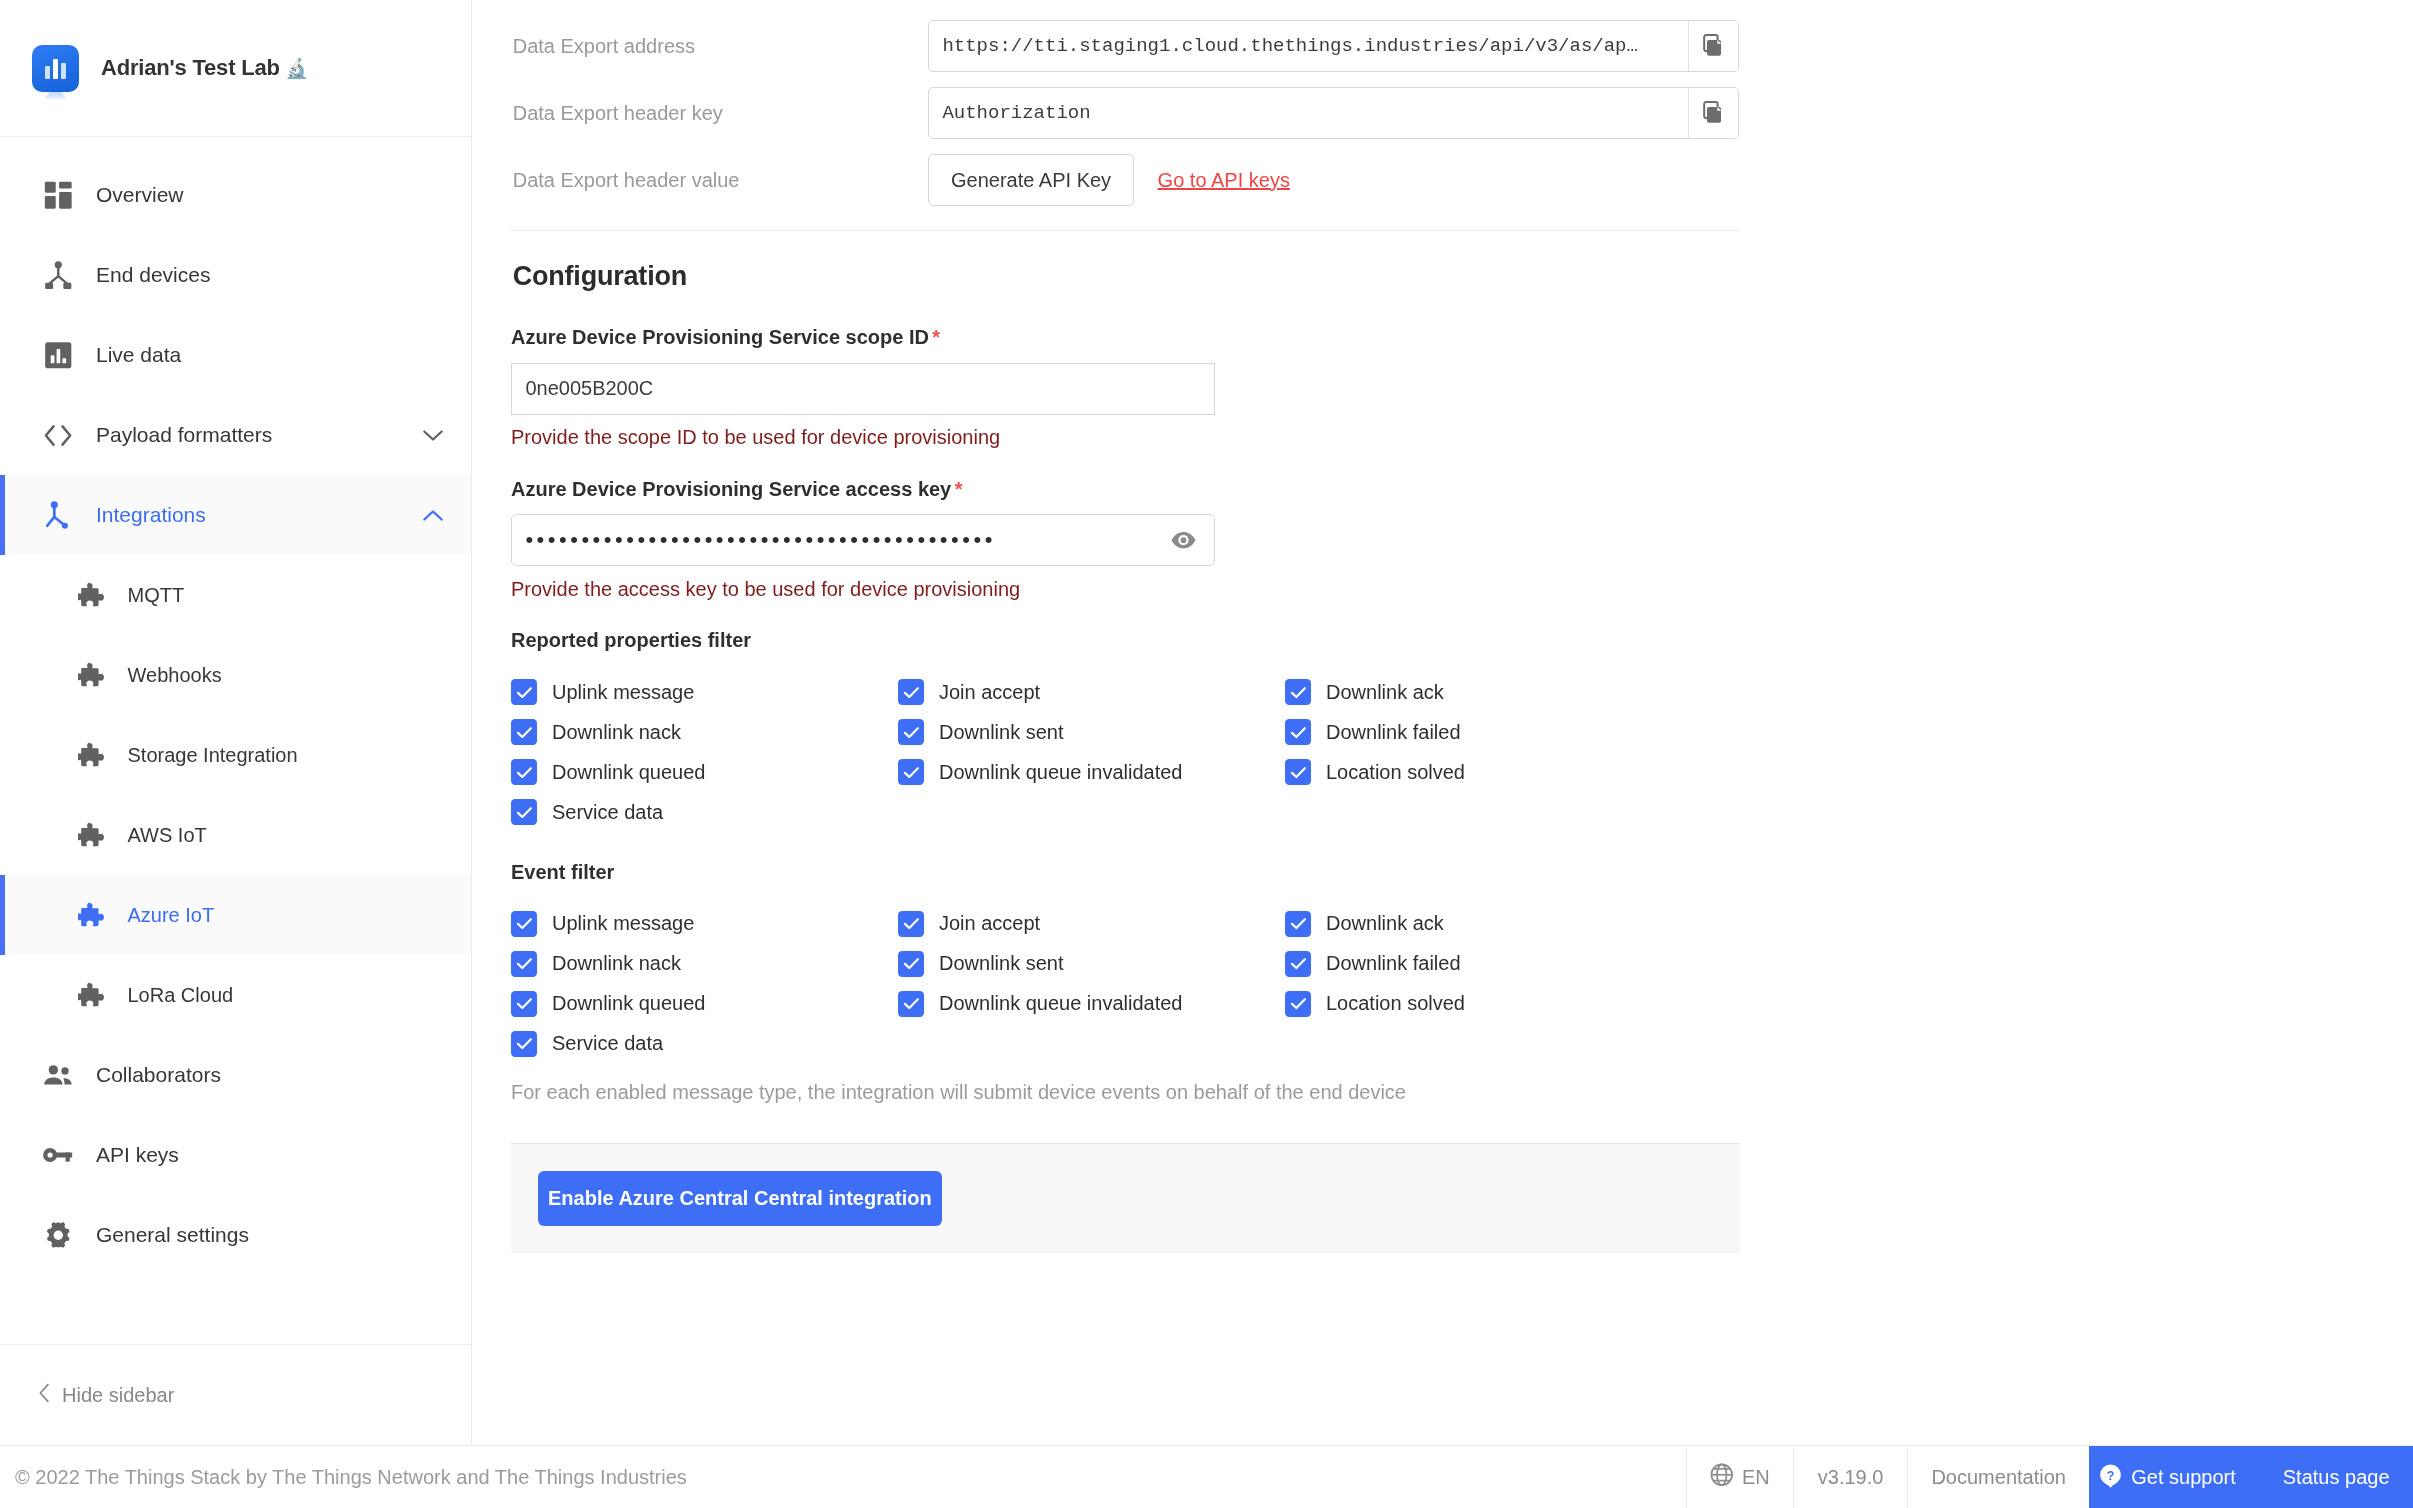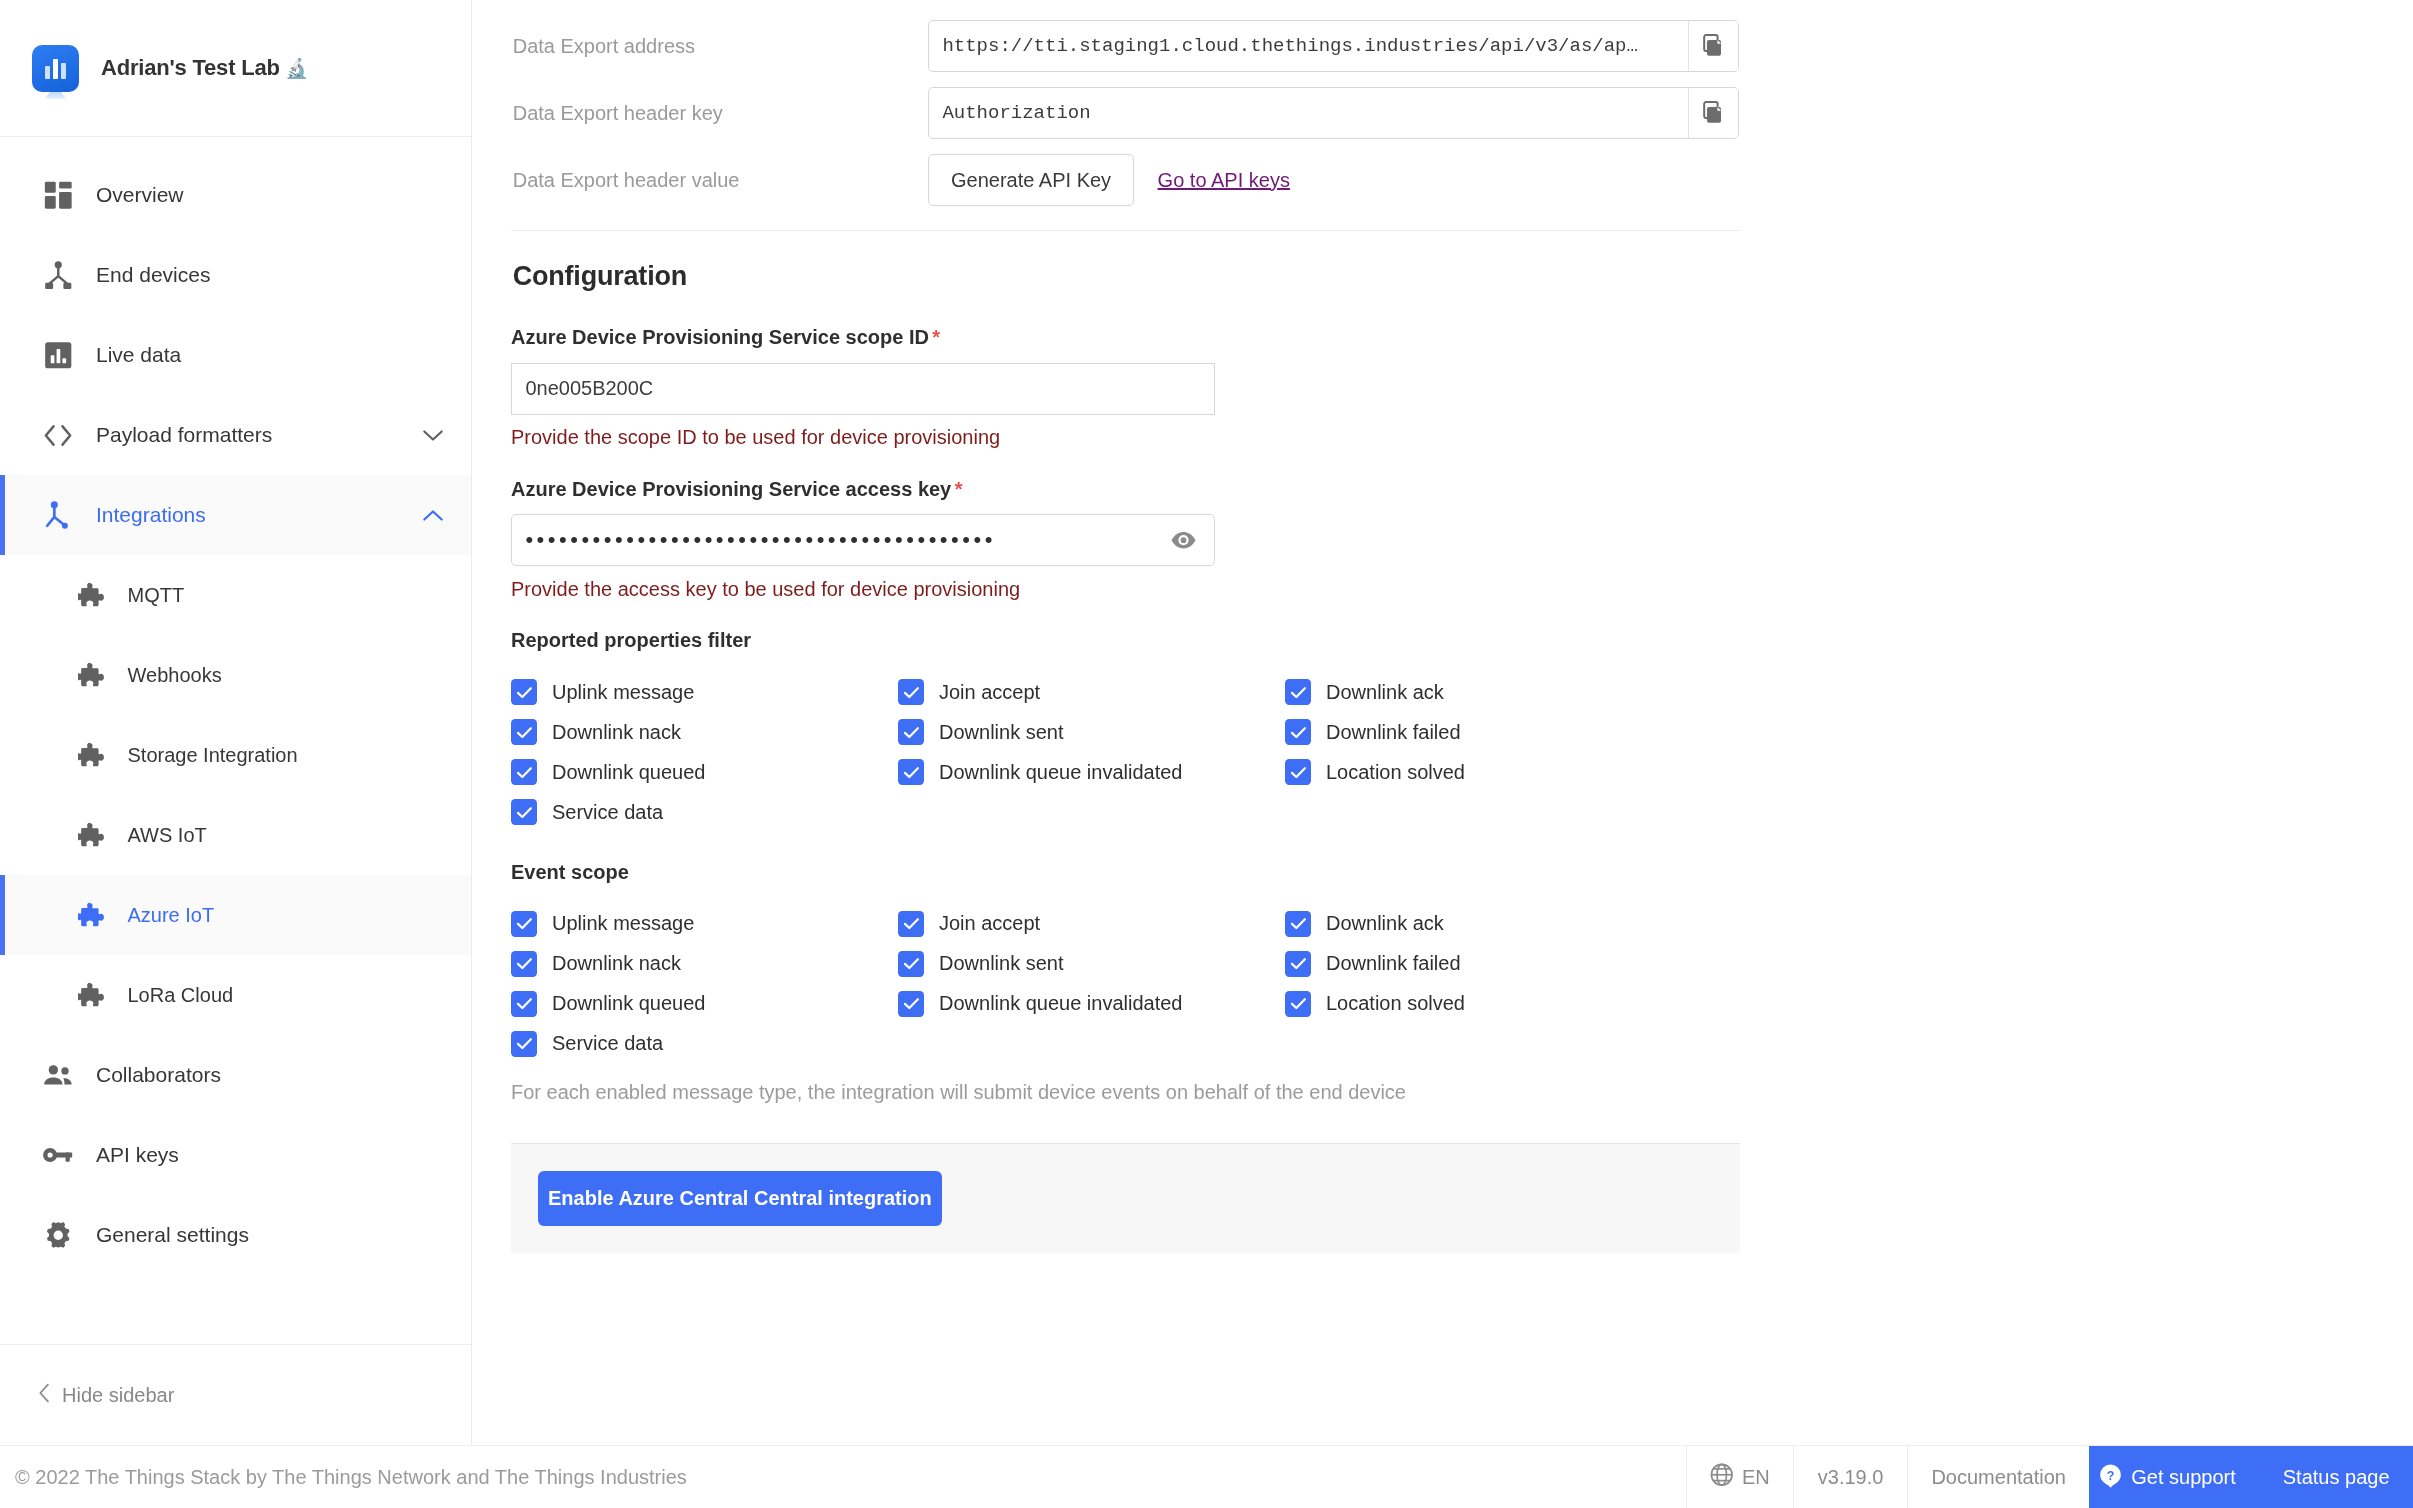--- a/index.html
+++ b/index.html
@@ -114,21 +114,21 @@
     display: flex; align-items: center; justify-content: center;
     cursor: pointer; background: #fff;
   }
   .btn-outline {
     height: 52px; padding: 0 22px;
     border: 1.7px solid #d7d7d7; border-radius: 5px;
     background: #fff; font-size: 20px; color: #3a3a3a;
     font-family: "Liberation Sans", sans-serif; cursor: pointer;
   }
   .link-plain {
-    margin-left: 23.5px; font-size: 20px; color: #701a75;
+    margin-left: 23.5px; font-size: 20px; color: #ef4444;
     text-decoration: underline; cursor: pointer;
   }
 
   .divider { height: 1.7px; background: #ececec; width: 1229px; margin: 23.5px 0 0 0; }
 
   .section-title {
     font-size: 27px; font-weight: 700; color: #2c2c2c;
     margin: 30px 0 34px 1.7px; letter-spacing: -0.2px;
   }
   .field-block { margin-bottom: 28.5px; }
@@ -529,21 +529,21 @@
                     <svg width="17" height="13.4" viewBox="0 0 20 16">
                       <path d="M2.2 8.2 L7.4 13.2 L17.6 2.6" fill="none" stroke="#fff" stroke-width="2.6" stroke-linecap="round" stroke-linejoin="round"></path>
                     </svg>
                   </span>
                   <span class="cb-label">Service data</span>
                 </div>
               </div>
           </div>
 
           <div class="field-block">
-            <div class="filter-title">Event scope</div>
+            <div class="filter-title">Event filter</div>
             <div class="cb-grid" id="ev-grid">
                 <div class="cb-item">
                   <span class="cb-box">
                     <svg width="17" height="13.4" viewBox="0 0 20 16">
                       <path d="M2.2 8.2 L7.4 13.2 L17.6 2.6" fill="none" stroke="#fff" stroke-width="2.6" stroke-linecap="round" stroke-linejoin="round"></path>
                     </svg>
                   </span>
                   <span class="cb-label">Uplink message</span>
                 </div>
                 <div class="cb-item">

